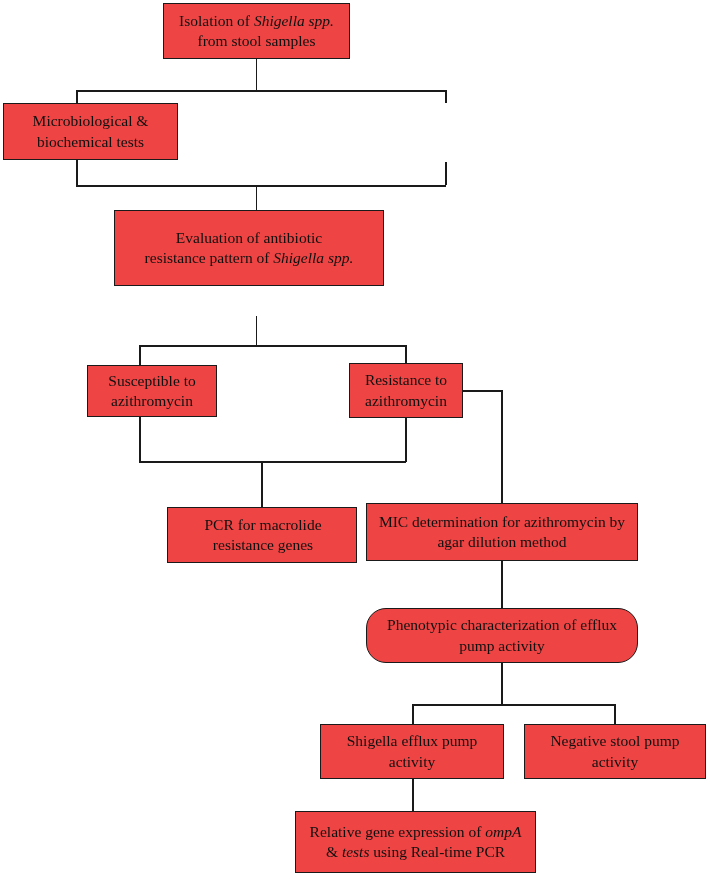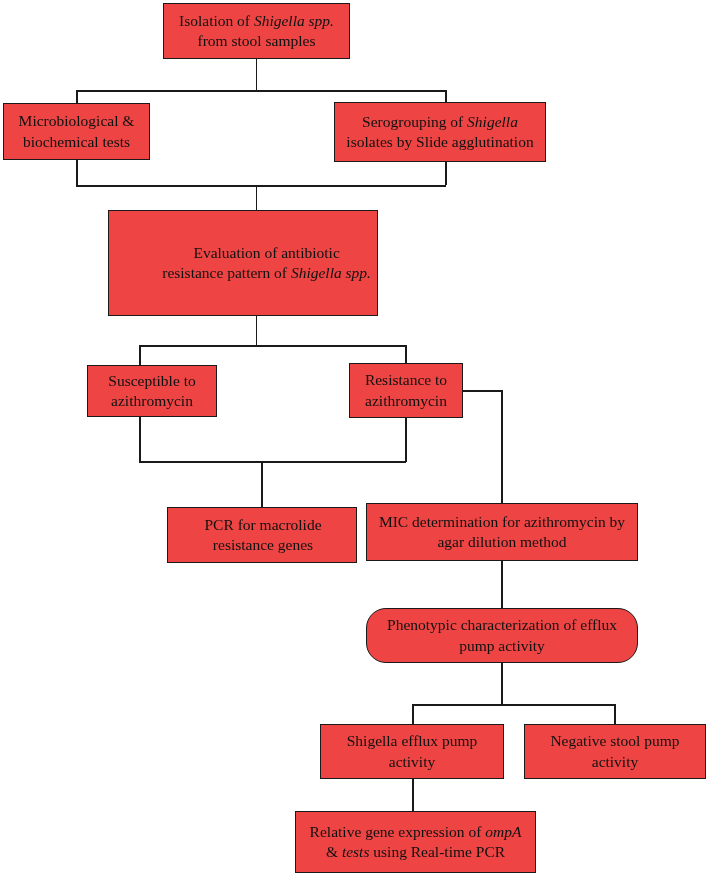--- a/index.html
+++ b/index.html
@@ -89,30 +89,27 @@
   <div class="ln h" style="left:412px; top:704px; width:203px;"></div>
   <div class="ln v" style="left:412px; top:704px; height:20px;"></div>
   <div class="ln v" style="left:614px; top:704px; height:20px;"></div>
 
   <div class="ln v" style="left:412px; top:779px; height:32px;"></div>
 
   <div class="node" style="left:163px; top:3px; width:187px; height:56px;">
     <span class="txt">Isolation of <em>Shigella spp.</em><br>from stool samples</span>
   </div>
 
-  <div class="node" style="left:3px; top:103px; width:147px; height:57px;">
+  <div class="node" style="left:3px; top:103px; width:175px; height:57px;">
     <span class="txt">Microbiological &amp;
 biochemical tests</span>
   </div>
 
-  <div class="node" style="left:334px; top:102px; width:212px; height:60px;">
-    <span class="txt">Serogrouping of <em>Shigella</em><br>isolates by Slide agglutination</span>
-  </div>
 
-  <div class="node" style="left:108px; top:210px; width:270px; height:106px;justify-content:flex-end;">
+  <div class="node" style="left:114px; top:210px; width:270px; height:76px;">
     <span class="txt">Evaluation of antibiotic<br>resistance pattern of <em>Shigella spp.</em></span>
   </div>
 
   <div class="node" style="left:87px; top:365px; width:130px; height:52px;">
     <span class="txt">Susceptible to
 azithromycin</span>
   </div>
 
   <div class="node" style="left:349px; top:363px; width:114px; height:55px;">
     <span class="txt">Resistance to

